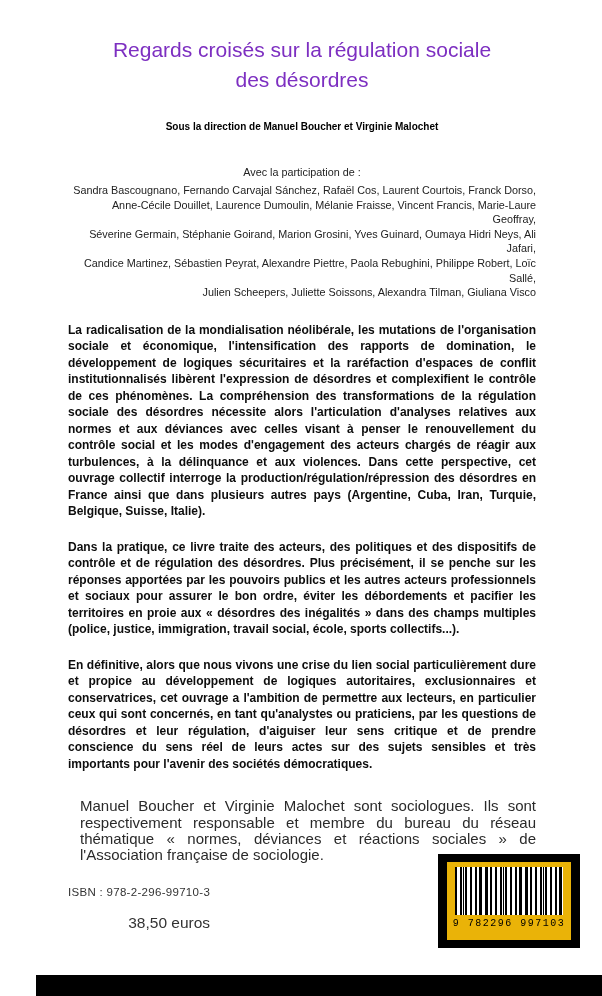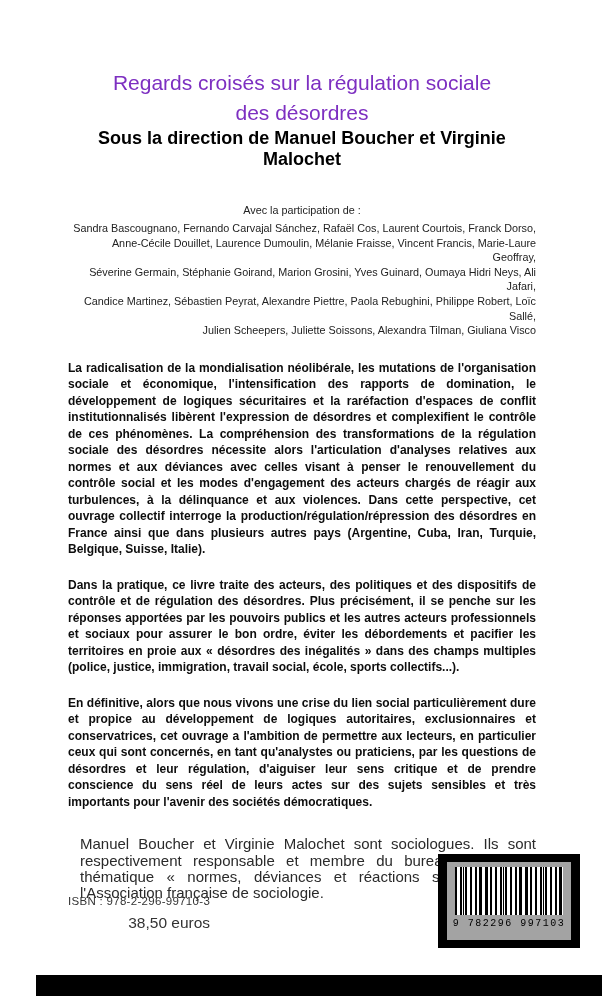--- a/index.html
+++ b/index.html
@@ -11,30 +11,31 @@
     background: #ffffff;
     font-family: "Liberation Sans", sans-serif;
     color: #111;
     overflow: hidden;
   }
   .content {
     padding: 0 66px 0 68px;
   }
   .title {
     margin: 0;
-    padding-top: 68px;
+    padding-top: 35px;
     text-align: center;
     font-size: 21px;
     line-height: 30px;
     font-weight: 400;
     color: var(--color-title, #7d2fc1);
   }
   .editors {
+    margin-top: 26px;
     text-align: center;
-    font-size: 18px;
+    font-size: 10px;
     font-weight: 700;
     color: #000;
   }
   .participation-label {
     margin-top: 34px;
     text-align: center;
     font-size: 10.8px;
     color: #222;
   }
   .participants {
@@ -68,39 +69,39 @@
     left: 68px;
     bottom: 64px;
     text-align: right;
   }
   .isbn {
     font-size: 11.5px;
     color: #333;
     letter-spacing: 0.3px;
   }
   .price {
-    margin-top: 7px;
+    margin-top: 16px;
     font-size: 15.5px;
     color: #333;
   }
   .barcode-box {
     position: absolute;
     right: 22px;
     bottom: 48px;
     width: 142px;
     height: 94px;
     background: #000;
     display: flex;
     align-items: center;
     justify-content: center;
   }
   .barcode-panel {
     width: 124px;
     height: 78px;
-    background: #a3a3a3;
+    background: #eab308;
     display: flex;
     flex-direction: column;
     align-items: center;
     justify-content: flex-start;
     padding-top: 5px;
     box-sizing: border-box;
   }
   .barcode-bars {
     width: 108px;
     height: 48px;

